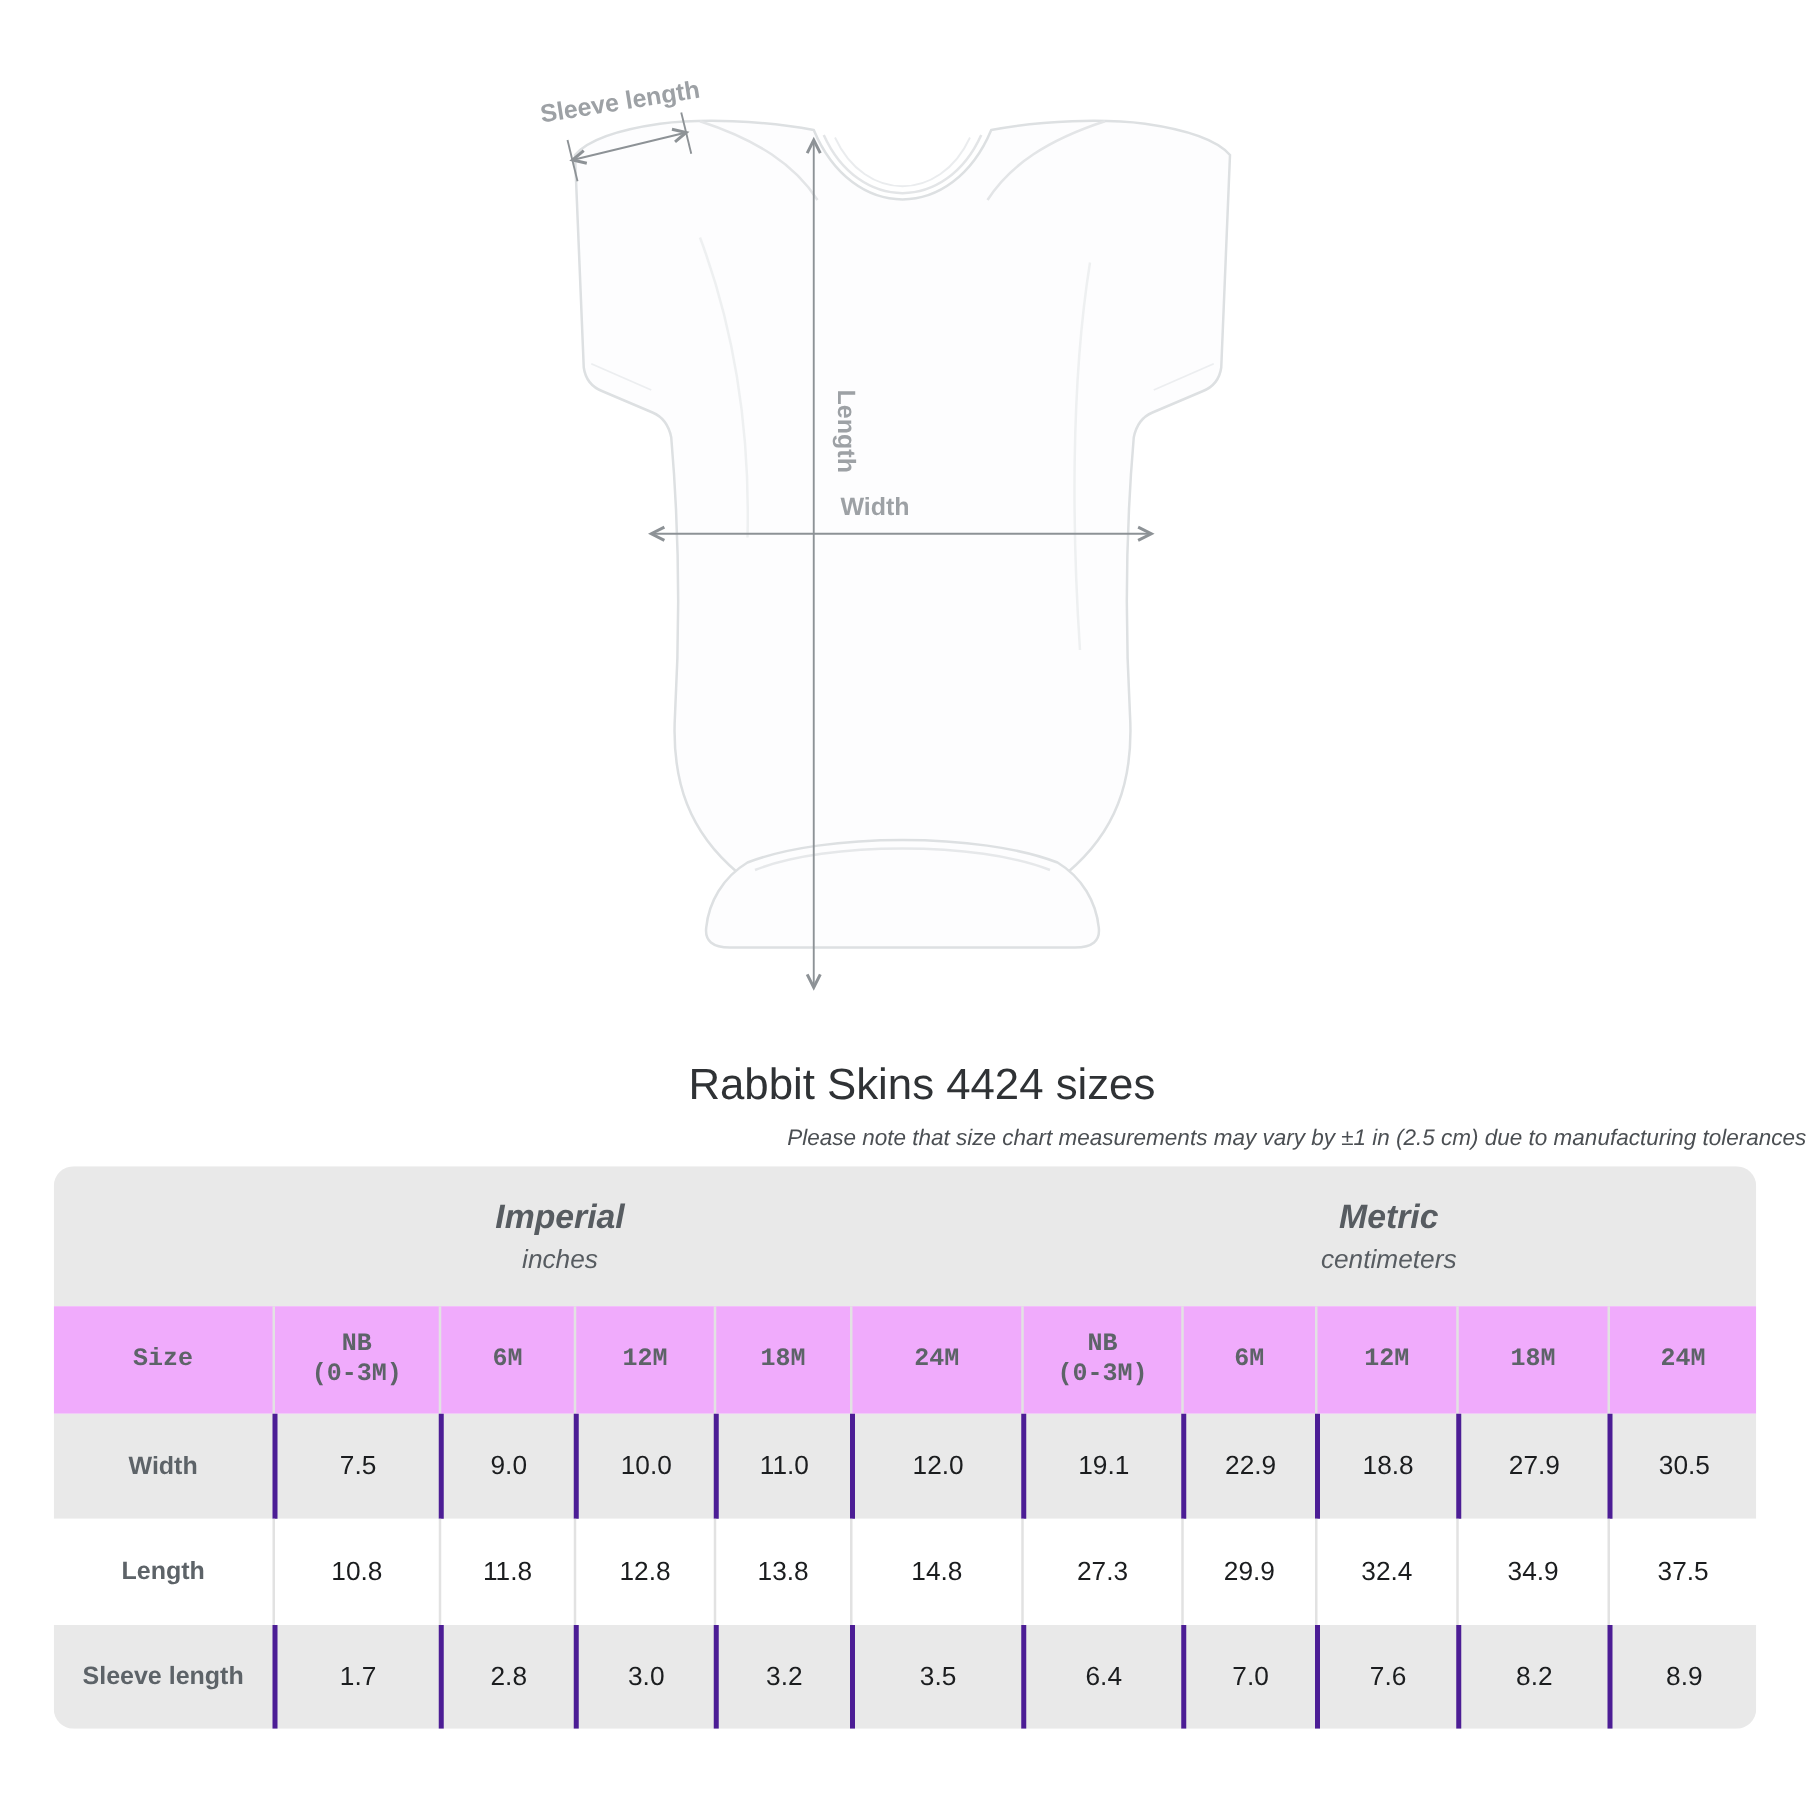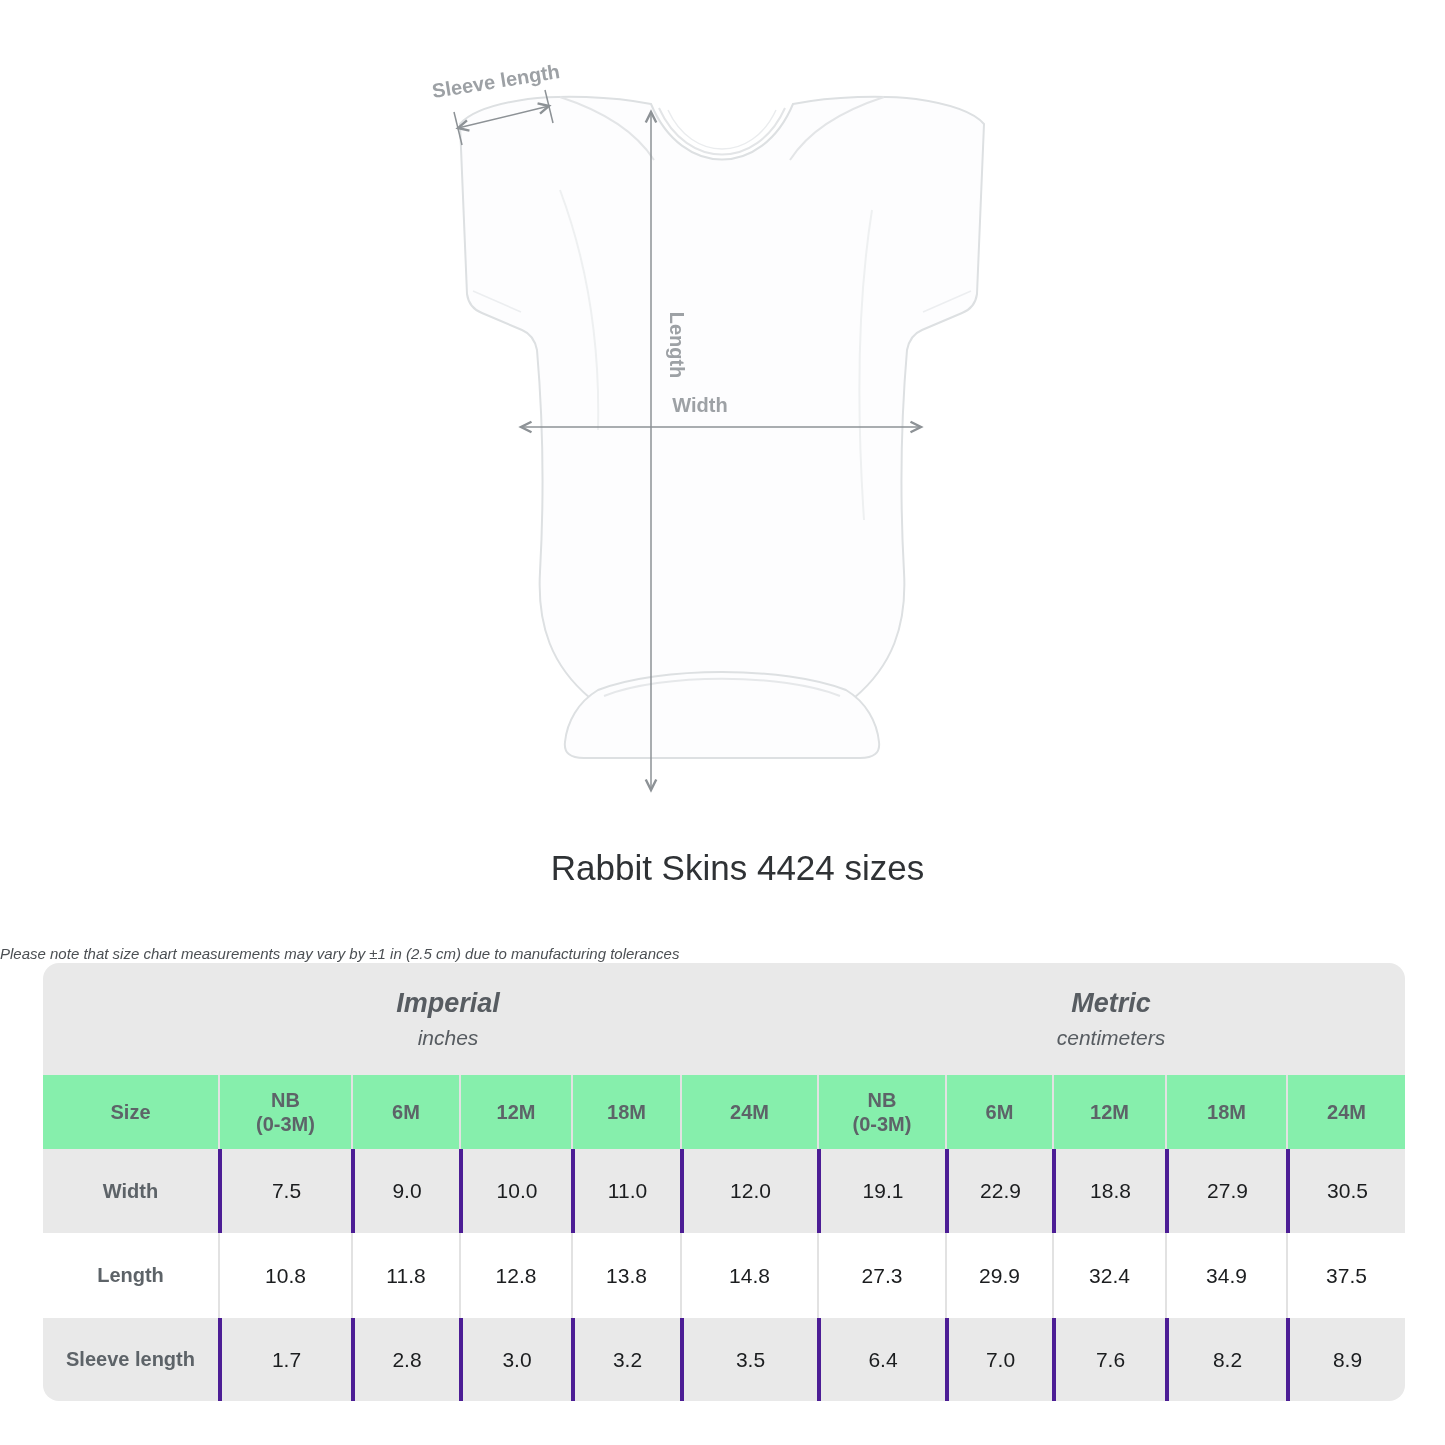--- a/index.html
+++ b/index.html
@@ -7,36 +7,36 @@
        font-family:"Liberation Sans",sans-serif;}
 
   
   .diagram-wrap{position:absolute;left:0;top:0;width:1445px;height:840px;}
   svg text{font-family:"Liberation Sans",sans-serif;}
   .dim-label{font-size:20px;font-weight:bold;fill:#9da1a5;}
 
   
   .page-title{position:absolute;left:0;top:848px;width:1445px;text-align:center;
     font-size:35px;font-weight:normal;color:#2f3235;margin-left:15px;}
-  .page-subtitle{position:absolute;left:0;top:900px;width:1445px;text-align:left;
-    font-size:15px;font-style:italic;color:#4b4f53;margin-top:45px;}
+  .page-subtitle{position:absolute;left:0;top:900px;width:1445px;text-align:right;
+    font-size:18px;font-style:italic;color:#4b4f53;}
 
   
-  .size-table{position:absolute;left:43px;top:963px;width:1362px;
+  .size-table{position:absolute;left:43px;top:933px;width:1362px;
     border-radius:16px;overflow:hidden;}
   .band{height:112px;background:#e9e9e9;display:flex;}
   .grp{display:flex;flex-direction:column;align-items:center;justify-content:center;}
   .grp-imperial{width:774px;padding-left:36px;box-sizing:border-box;}
   .grp-metric{width:588px;box-sizing:border-box;}
   .g-name{font-size:27px;font-weight:bold;font-style:italic;color:#575c61;}
   .g-unit{font-size:21px;font-style:italic;color:#575c61;margin-top:7px;}
 
   .row{display:grid;
     grid-template-columns:175px 133px 108px 112px 109px 137px 128px 107px 113px 121px 119px;}
-  .row-hdr{height:74px;background:#86efac;}
+  .row-hdr{height:86px;background:#f0abfc;font-family:Liberation Mono, monospace;}
   .row-g1{height:84px;background:#e9e9e9;}
   .row-w1{height:85px;background:#ffffff;}
   .row-g2{height:83px;background:#e9e9e9;}
 
   .cell{display:flex;align-items:center;justify-content:center;text-align:center;
     box-sizing:border-box;}
   .row-hdr .cell{font-weight:bold;color:#5d6368;font-size:20px;line-height:24px;
     white-space:pre-line;}
   .cell.lbl{font-weight:bold;color:#5d6368;font-size:20px;}
   .cell.val{font-size:21px;color:#1b1d1f;}

